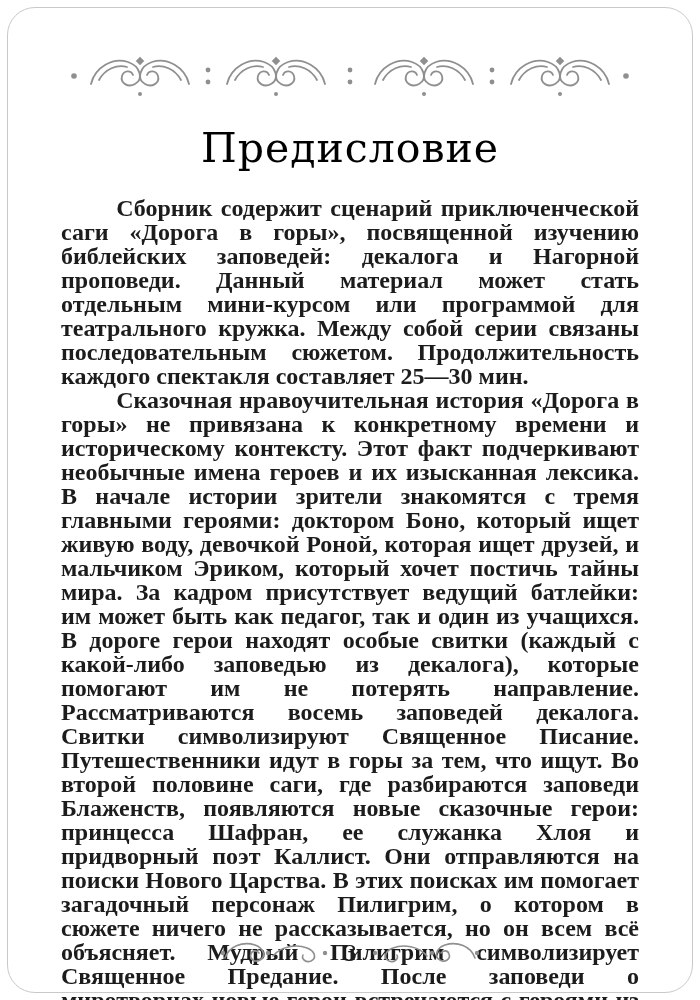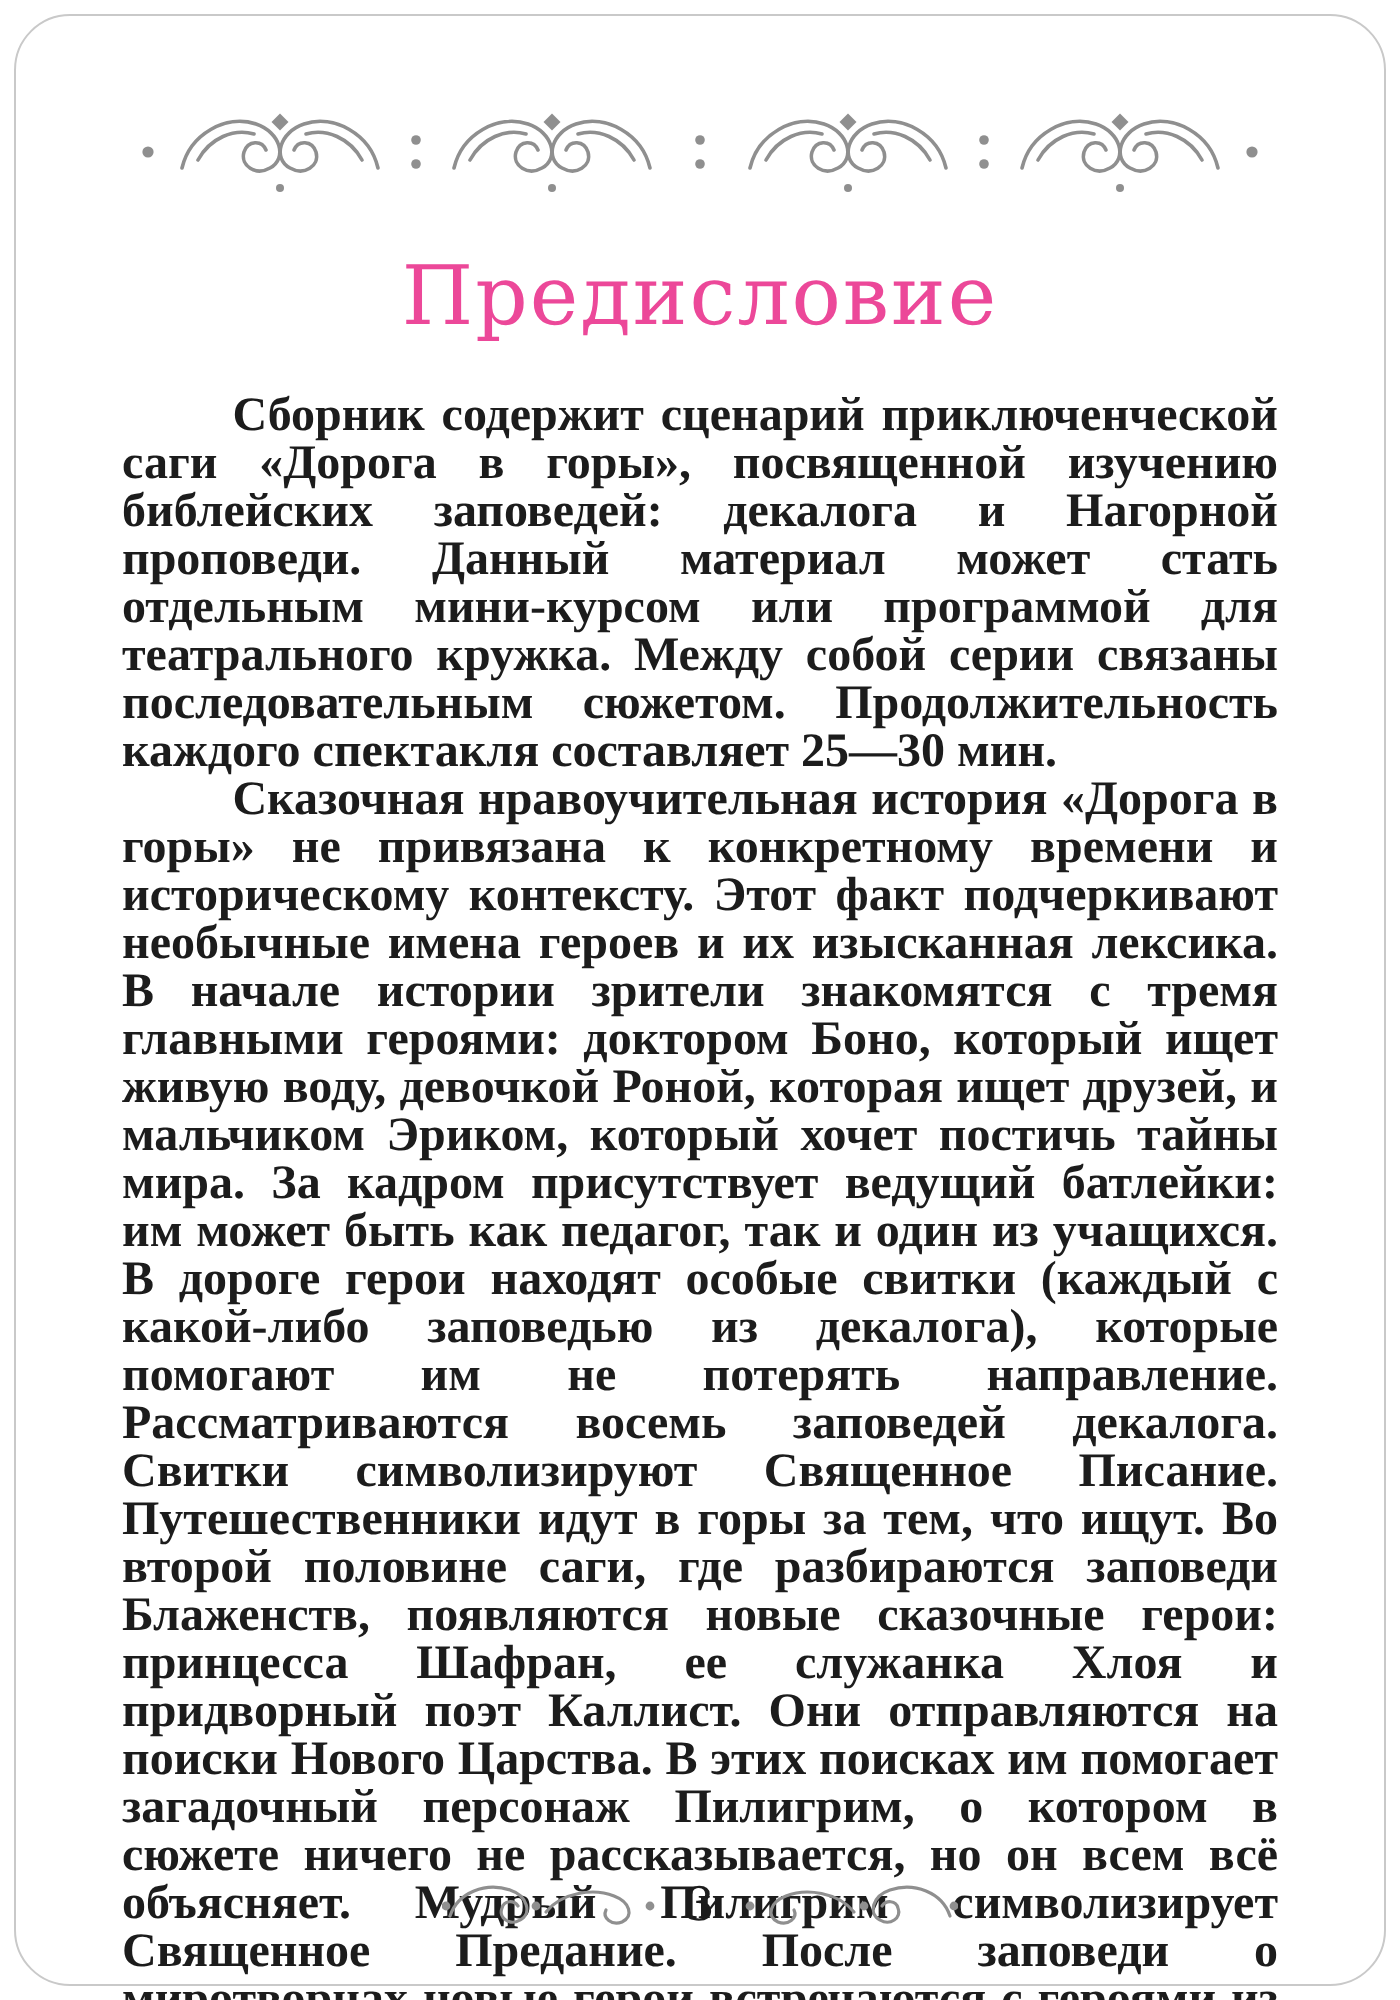--- a/index.html
+++ b/index.html
@@ -23,21 +23,21 @@
     display:block;
     width:568px;height:50px;
   }
   .title{
     text-align:center;
     font-family:"DejaVu Serif", serif;
     font-weight:500;
     font-size:41px;
     letter-spacing:1px;
     margin:22px 0 0 0;
-    color:#ec4899;
+    color:#000000;
   }
   .body-text{
     margin:24px auto 0;
     width:578px;
     font-size:24px;
     line-height:24px;
     text-align:justify;
     font-weight:bold;
   }
   .body-text p{

